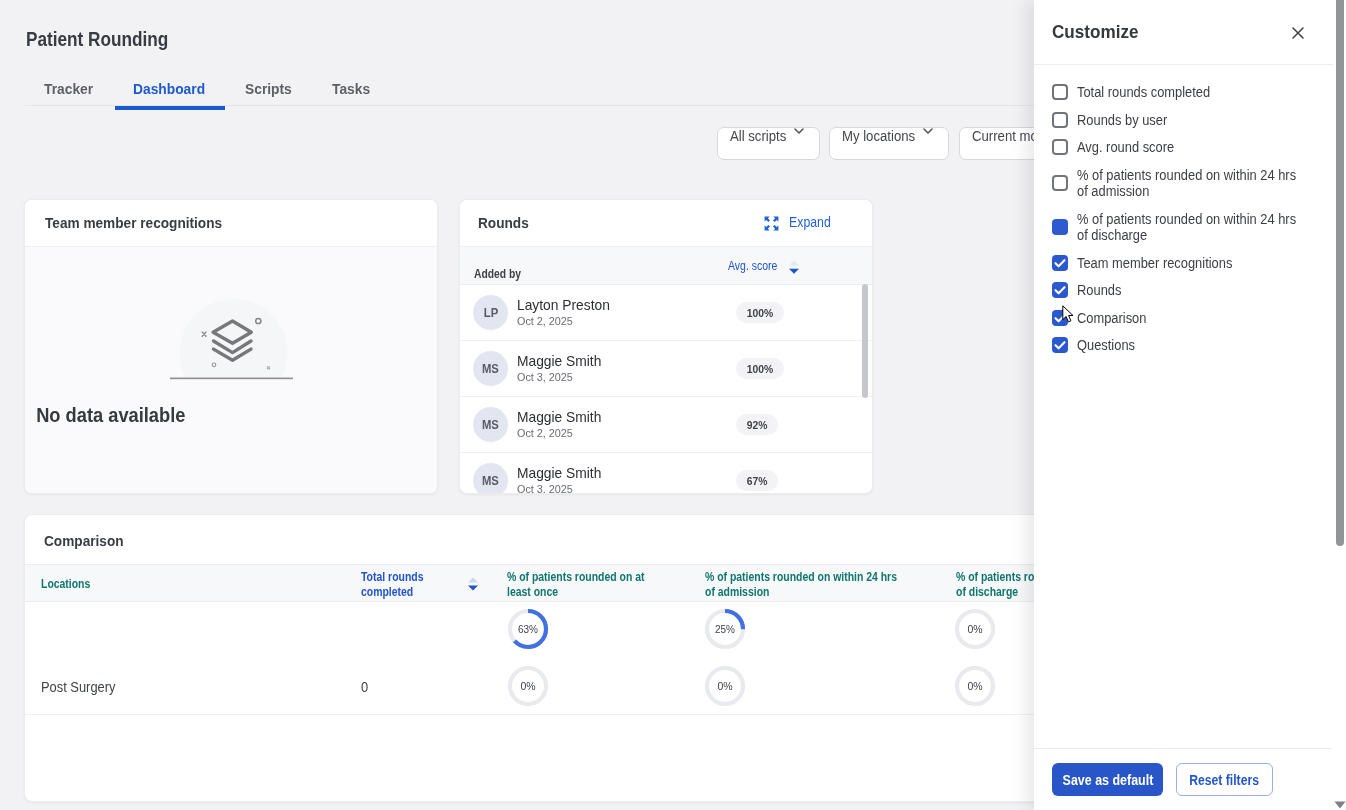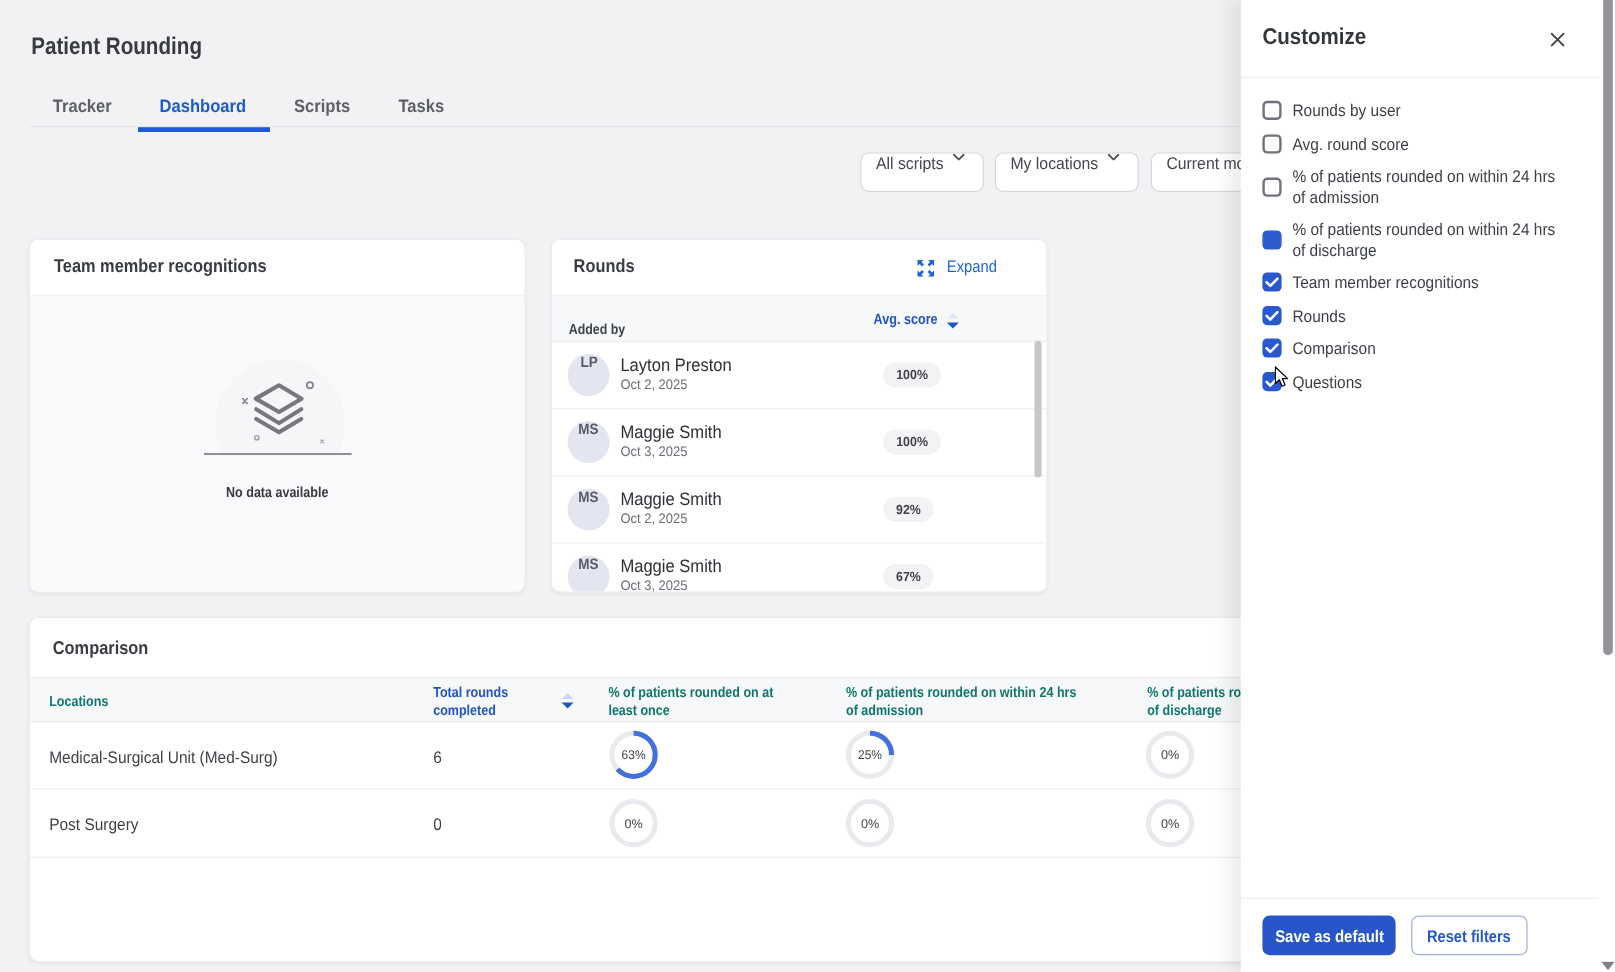--- a/index.html
+++ b/index.html
@@ -12,21 +12,21 @@
 .tabline{position:absolute;left:25px;top:105px;width:1321px;height:1px;background:#e4e5e9}
 .tab{position:absolute;top:80px;font-size:15px;font-weight:bold;color:#5d6167}
 .tab.active{color:#1b5ad1}
 .tabind{position:absolute;left:115px;top:106px;width:110px;height:4px;background:#1b5ad1}
 .fbtn{position:absolute;top:127px;height:33px;background:#fff;border:1px solid #d7d8dc;border-radius:7px;display:flex;align-items:flex-start;font-size:14px;color:#43464c;padding:0 15px 0 12px;justify-content:space-between;white-space:nowrap}
 .card{position:absolute;background:#fff;border:1px solid #ebecef;border-radius:8px;box-shadow:0 1px 3px rgba(25,28,35,.05);overflow:hidden}
 .cardh{position:relative;height:47px;border-bottom:1px solid #efeff2;background:#fff}
 .cardh .t{position:absolute;left:20px;top:14px;font-size:15.5px;font-weight:bold;color:#393d43}
 .subhdr{position:relative;height:38px;background:#f7f8fa;border-bottom:1px solid #ededf0}
 .row{position:relative;height:56px;border-bottom:1px solid #f1f1f3}
-.avatar{position:absolute;left:13px;top:10px;width:35px;height:35px;border-radius:50%;background:#e3e6f1;color:#565b64;font-size:12.5px;font-weight:bold;display:flex;align-items:flex-start;justify-content:center}
+.avatar{position:absolute;left:13px;top:10px;width:35px;height:35px;border-radius:50%;background:#e3e6f1;color:#565b64;font-size:12.5px;font-weight:bold;display:flex;align-items:center;justify-content:center}
 .nm{position:absolute;left:57px;top:11px;font-size:15px;color:#2c2f34}
 .dt{position:absolute;left:57px;top:30px;font-size:11.5px;color:#686c73}
 .badge{position:absolute;left:276px;top:17px;height:21px;background:#f3f3f6;border-radius:11px;font-size:11px;font-weight:bold;color:#3f4348;display:inline-flex;align-items:center;padding:0 10px}
 .panel{position:absolute;left:1034px;top:0;width:312px;height:810px;background:#fff;box-shadow:-7px 0 16px rgba(25,28,40,.10)}
 .cbrow{display:flex;align-items:center;margin-bottom:11px}
 .cbrow .lbl{margin-left:9px;font-size:14px;line-height:16.5px;color:#3b3f45}
 .cb{flex:0 0 auto;width:16px;height:16px;border-radius:4px;position:relative}
 .cb.off{border:2px solid #70747a;background:#fff}
 .cb.on{background:#2a58cf}
 .cb.fill{background:#2e5cd0}
@@ -81,40 +81,40 @@
         <path d="M188.5 102.1 L207.5 113.3 L226 102.1"></path>
       </g>
       <circle cx="233.3" cy="74" r="2.6" fill="none" stroke="#85868a" stroke-width="1.5"></circle>
       <circle cx="189" cy="117.8" r="1.8" fill="none" stroke="#9a9b9f" stroke-width="1.2"></circle>
       <g stroke="#85868a" stroke-width="1.4" stroke-linecap="round">
         <path d="M177.3 85.1 l3.7 4.1 M181 85.1 l-3.7 4.1"></path>
         <path d="M242.3 119.7 l2.4 2.3 M244.7 119.7 l-2.4 2.3" stroke="#a8a9ad" stroke-width="1.1"></path>
       </g>
       <rect x="145" y="130.5" width="123" height="1.7" fill="#909197"></rect>
     </svg>
-    <div style="position:absolute;left:0;top:156px;width:100%;text-align:center;font-size:12px;font-weight:bold;color:#36393e"><span class="txc s87">No data available</span></div>
+    <div style="position:absolute;left:0;top:156px;width:100%;text-align:left;font-size:21px;font-weight:bold;color:#36393e"><span class="txc s87">No data available</span></div>
   </div>
 </div>
 
 <div class="card" style="left:459px;top:199px;width:414px;height:295px">
   <div class="cardh">
     <div class="t" style="left:18px"><span class="tx s88">Rounds</span></div>
     <svg width="15" height="15" viewBox="0 0 15 15" style="position:absolute;left:304px;top:16px">
       <g fill="#2263d3">
         <path d="M0.6 5.6 L0.6 0.6 L5.6 0.6 L3.9 2.3 L6 4.4 L4.4 6 L2.3 3.9 Z"></path>
         <path d="M9.4 0.6 L14.4 0.6 L14.4 5.6 L12.7 3.9 L10.6 6 L9 4.4 L11.1 2.3 Z"></path>
         <path d="M14.4 9.4 L14.4 14.4 L9.4 14.4 L11.1 12.7 L9 10.6 L10.6 9 L12.7 11.1 Z"></path>
         <path d="M5.6 14.4 L0.6 14.4 L0.6 9.4 L2.3 11.1 L4.4 9 L6 10.6 L3.9 12.7 Z"></path>
       </g>
     </svg>
     <div style="position:absolute;left:329px;top:14px;font-size:14px;color:#2263d3"><span class="tx s88">Expand</span></div>
   </div>
   <div class="subhdr">
     <div style="position:absolute;left:14px;top:20px;font-size:12px;font-weight:bold;color:#3f4348"><span class="tx s86">Added by</span></div>
-    <div style="position:absolute;left:268px;top:12px;font-size:12.5px;font-weight:bold;color:#2154c8"><span class="tx s84">Avg. score</span></div>
+    <div style="position:absolute;left:268px;top:12px;font-size:12.5px;font-weight:normal;color:#2154c8"><span class="tx s84">Avg. score</span></div>
     <svg width="12" height="15" viewBox="0 0 12 15" style="position:absolute;left:328px;top:13px">
       <path d="M1 5.5 L6 .5 L11 5.5 Z" fill="#e2e8f6"></path>
       <path d="M1 8.7 L6 13.7 L11 8.7 Z" fill="#2154c8"></path>
     </svg>
   </div>
   <div class="row">
     <div class="avatar">
         <span class="txc s90">LP</span>
       </div>
       <div class="nm"><span class="tx s92">Layton Preston</span></div>
@@ -161,24 +161,20 @@
   <div style="position:absolute;left:0;top:49px;width:100%;height:38px;background:#f7f8f9;border-top:1px solid #ececef;border-bottom:1px solid #ececef">
     <div class="chdr" style="left:16px;top:12px"><span class="tx s87">Locations</span></div>
     <div class="chdr blue" style="left:336px;top:5px"><span class="tx s87">Total rounds<br>completed</span></div>
     <svg width="12" height="15" viewBox="0 0 12 15" style="position:absolute;left:442px;top:12px">
       <path d="M1 5.5 L6 .5 L11 5.5 Z" fill="#ccd8f0"></path>
       <path d="M1 8.5 L6 13.5 L11 8.5 Z" fill="#2154c8"></path>
     </svg>
     <div class="chdr" style="left:482px;top:5px"><span class="tx s87">% of patients rounded on at<br>least once</span></div>
     <div class="chdr" style="left:680px;top:5px"><span class="tx s87">% of patients rounded on within 24 hrs<br>of admission</span></div>
     <div class="chdr" style="left:931px;top:5px"><span class="tx s87">% of patients rounded on within 24 hrs<br>of discharge</span></div>
-  </div>
-  <div style="position:absolute;left:0;top:87px;width:100%;height:56px;border-bottom:1px solid #f0f0f2">
-    <div class="cell" style="left:16px;top:21px"><span class="tx s92">Medical-Surgical Unit (Med-Surg)</span></div>
-    <div class="cell" style="left:336px;top:21px"><span class="tx s92">6</span></div>
   </div>
   <div style="position:absolute;left:0;top:143px;width:100%;height:57px;border-bottom:1px solid #f0f0f2">
     <div class="cell" style="left:16px;top:21px"><span class="tx s92">Post Surgery</span></div>
     <div class="cell" style="left:336px;top:21px"><span class="tx s92">0</span></div>
   </div>
 </div>
 
 <svg id="rings" width="1010" height="120" viewBox="0 0 1010 120" style="position:absolute;left:0;top:595px">
     <circle cx="528" cy="34" r="18" fill="none" stroke="#e9eaee" stroke-width="4.2"></circle>
     <circle cx="528" cy="34" r="18" fill="none" stroke="#4270e0" stroke-width="4.2" stroke-dasharray="71.25132138341651 113.09733552923255" transform="rotate(-90 528 34)" stroke-linecap="butt"></circle>
@@ -198,20 +194,24 @@
 
 <div class="panel">
   <div style="position:absolute;left:18px;top:21px;font-size:19px;font-weight:bold;color:#34383d"><span class="tx s90">Customize</span></div>
   <svg width="12" height="12" viewBox="0 0 12 12" style="position:absolute;left:258px;top:27px">
     <path d="M1 1 L11 11 M11 1 L1 11" stroke="#3c4043" stroke-width="1.5" stroke-linecap="round"></path>
   </svg>
   <div style="position:absolute;left:0;top:64px;width:100%;height:1px;background:#ededef"></div>
   <div style="position:absolute;left:18px;top:84px;width:276px">
     <div class="cbrow">
         <span class="cb off"></span>
+        <span class="lbl"><span class="tx s92">Total rounds completed</span></span>
+      </div>
+    <div class="cbrow">
+        <span class="cb off"></span>
         <span class="lbl"><span class="tx s92">Rounds by user</span></span>
       </div>
     <div class="cbrow">
         <span class="cb off"></span>
         <span class="lbl"><span class="tx s92">Avg. round score</span></span>
       </div>
     <div class="cbrow">
         <span class="cb off"></span>
         <span class="lbl"><span class="tx s92">% of patients rounded on within 24 hrs<br>of admission</span></span>
       </div>

